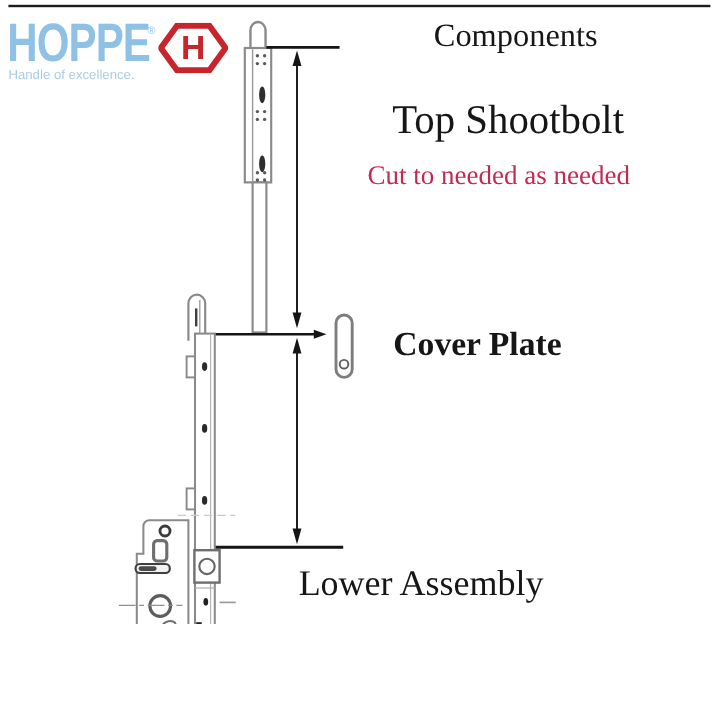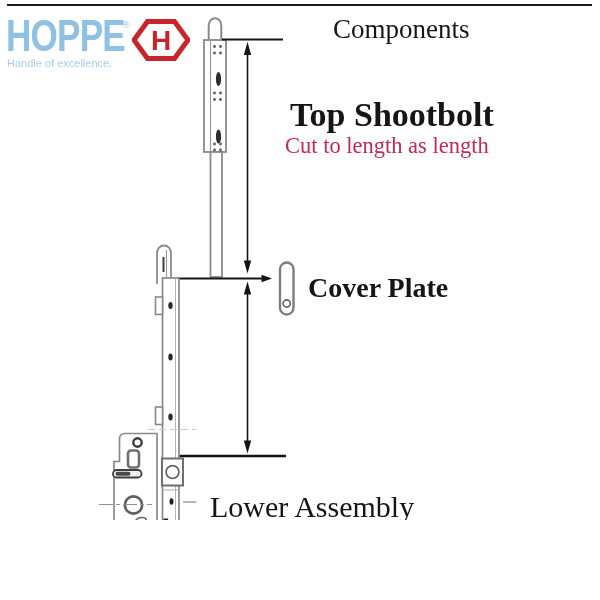--- a/index.html
+++ b/index.html
@@ -25,27 +25,27 @@
   .regmark{
     position:absolute;left:123px;top:20px;font-family:"Liberation Sans",sans-serif;
     font-size:9px;color:var(--brand-blue);
   }
   .tagline{
     position:absolute;left:7px;top:57px;font-family:"Liberation Sans",sans-serif;
     font-size:11px;color:var(--tagline-blue);white-space:nowrap;
   }
   .hexlogo{position:absolute;left:132px;top:19px;}
   
-  .lbl{position:absolute;text-align:left;white-space:nowrap;}
+  .lbl{position:absolute;text-align:right;white-space:nowrap;}
   .lbl-components{left:333px;top:16px;width:165px;font-size:27px;line-height:27px;}
-  .lbl-topshootbolt{left:290px;top:98px;width:230px;font-size:34px;line-height:34px;font-weight:bold;}
+  .lbl-topshootbolt{left:290px;top:84px;width:230px;font-size:34px;line-height:34px;}
   .lbl-cutnote{left:285px;top:135px;width:240px;font-size:22.5px;line-height:22.5px;color:var(--note-red);}
   .lbl-coverplate{left:308px;top:274px;width:160px;font-size:28px;line-height:28px;font-weight:bold;}
   .lbl-middleext{left:255px;top:346px;width:285px;font-size:34px;line-height:34px;}
-  .lbl-lower{left:210px;top:470px;width:225px;font-size:30px;line-height:33.5px;margin-top:20px;}
+  .lbl-lower{left:228px;top:470px;width:225px;font-size:30px;line-height:33.5px;}
   svg{display:block;}
   .drawing{position:absolute;left:0;top:0;}
 </style>
 </head>
 <body>
 
 <div id="stage">
 
   <div class="toprule"></div>
 
@@ -145,19 +145,19 @@
       <rect x="164.5" y="549" width="5" height="10" fill="#242424"></rect>
       <line x1="162.5" y1="556.5" x2="179" y2="556.5" stroke="#aeaeae" stroke-width="1"></line>
       <rect x="176.5" y="557.5" width="22.5" height="30.5" rx="3.5" fill="#ffffff" stroke="#6f6f6f" stroke-width="2.1"></rect>
       <line x1="193.5" y1="562" x2="193.5" y2="580" stroke="#a8a8a8" stroke-width="1.4"></line>
       <path d="M183.5,584.5 h8.5" stroke="#a8a8a8" stroke-width="1.4" fill="none"></path>
     </g>
   </svg>
 
   <div class="lbl lbl-components">Components</div>
   <div class="lbl lbl-topshootbolt">Top Shootbolt</div>
-  <div class="lbl lbl-cutnote">Cut to length as length</div>
+  <div class="lbl lbl-cutnote">Cut to needed as needed</div>
   <div class="lbl lbl-coverplate">Cover Plate</div>
   <div class="lbl lbl-lower">
     <div>Lower Assembly</div>
   </div>
 
 </div>
 
 </body></html>

